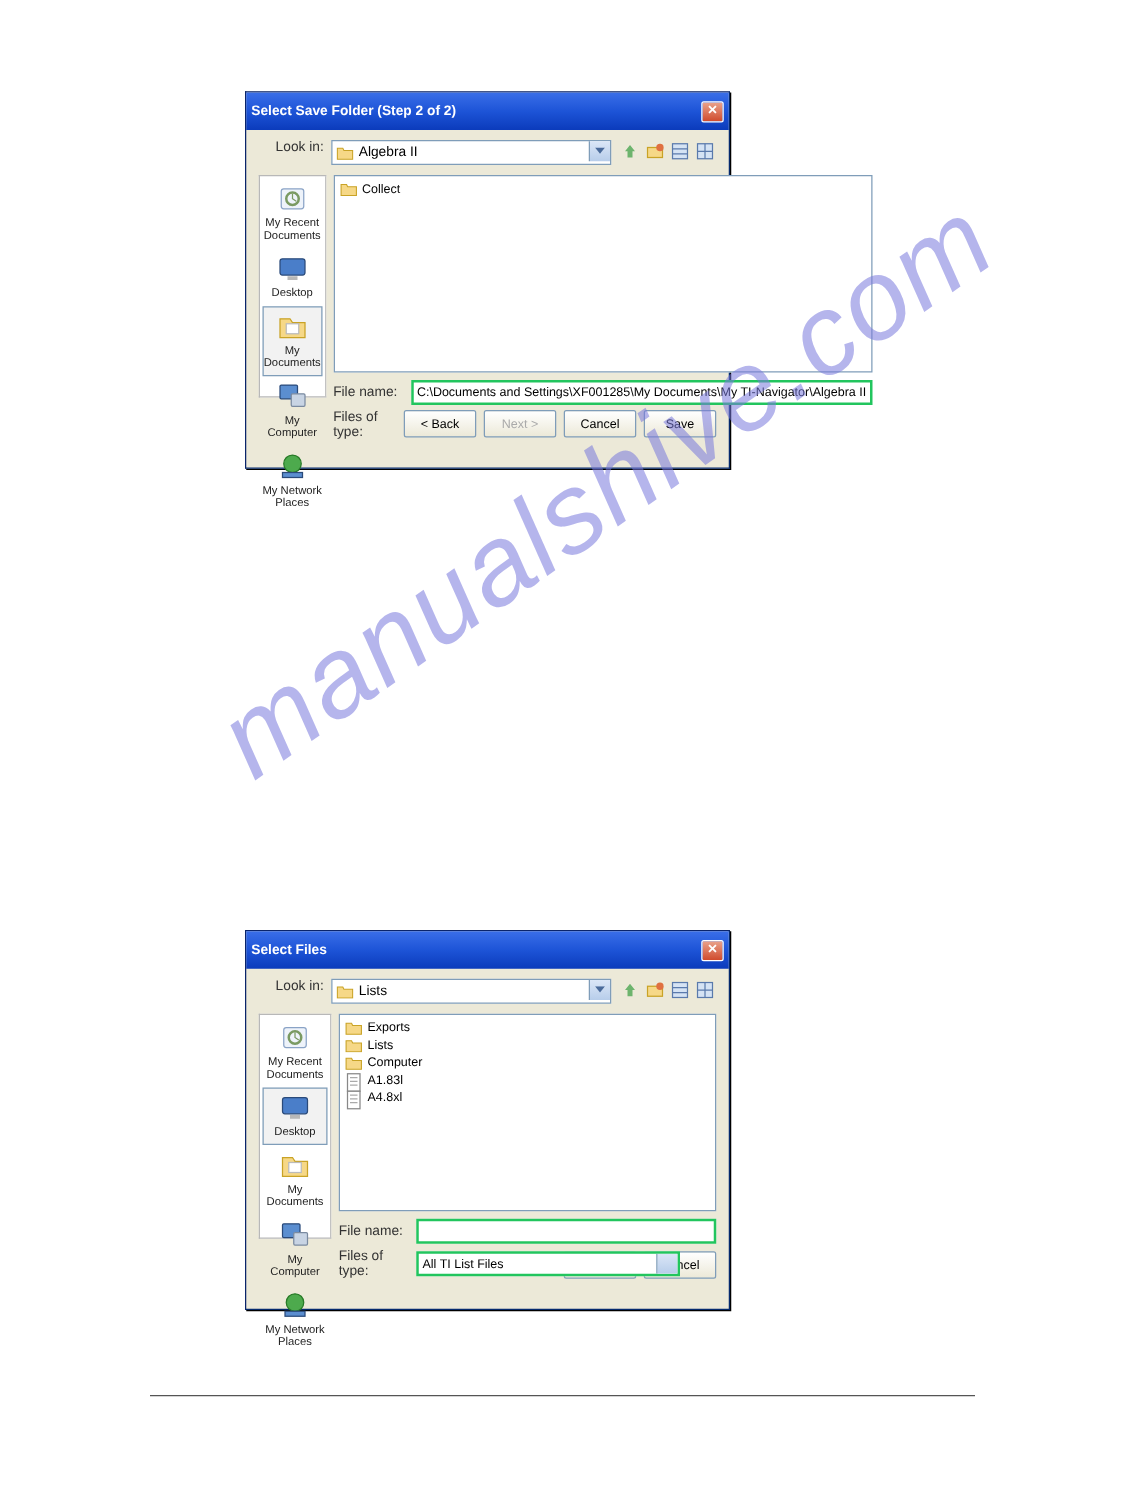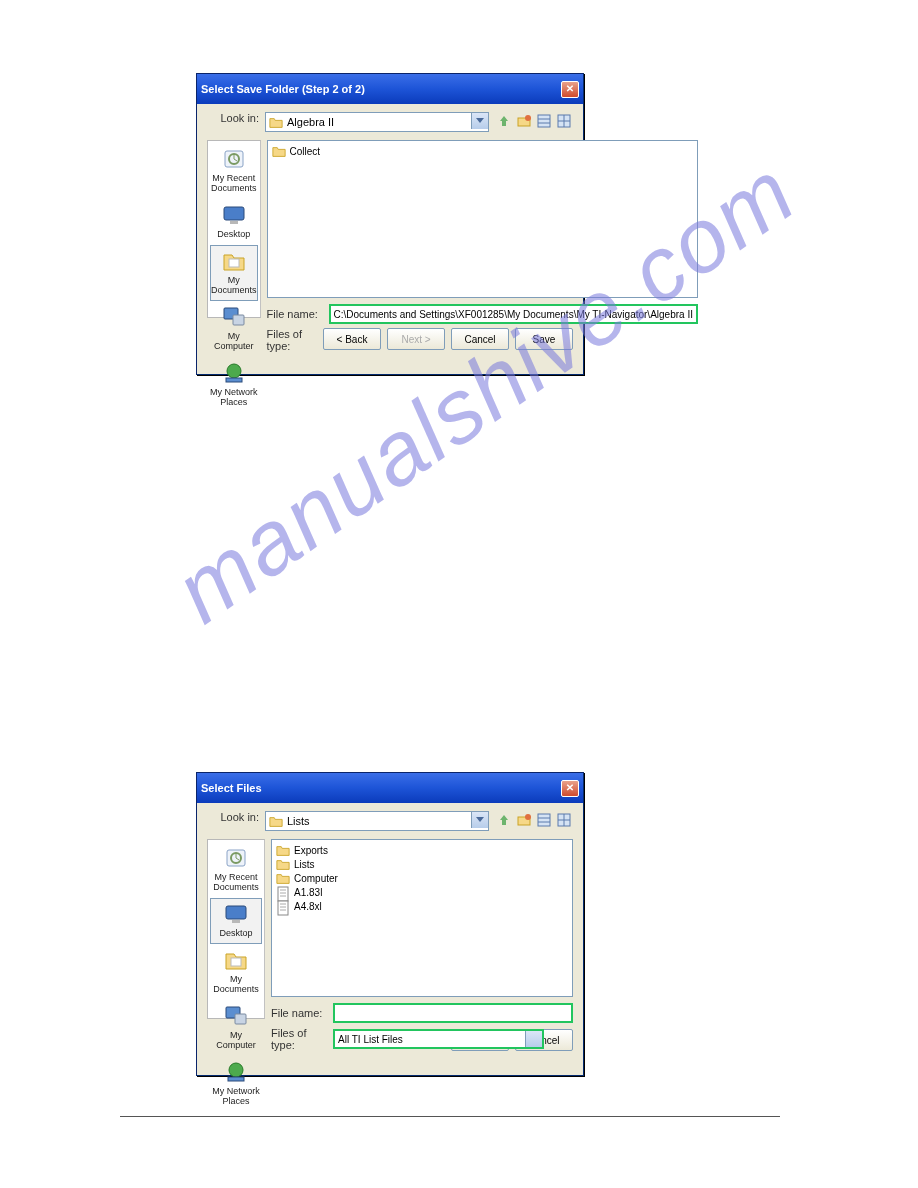--- a/index.html
+++ b/index.html
@@ -334,21 +334,21 @@
       <div class="btn">
           <span>Cancel</span>
         </div>
       <div class="btn">
           <span>Save</span>
         </div>
     </div>
   </div>
 </div>
 
-<div class="dialog" style="top:772px;height:302px;">
+<div class="dialog" style="top:744px;height:302px;">
   <div class="titlebar">
     <span class="title-text">Select Files</span>
     <div class="close-btn">✕</div>
   </div>
   <div class="body">
     <div class="lookin-row">
       <div class="lookin-label">Look in:</div>
       <div class="lookin-select">
         <span class="folder-icon">
           <svg viewBox="0 0 16 14">

